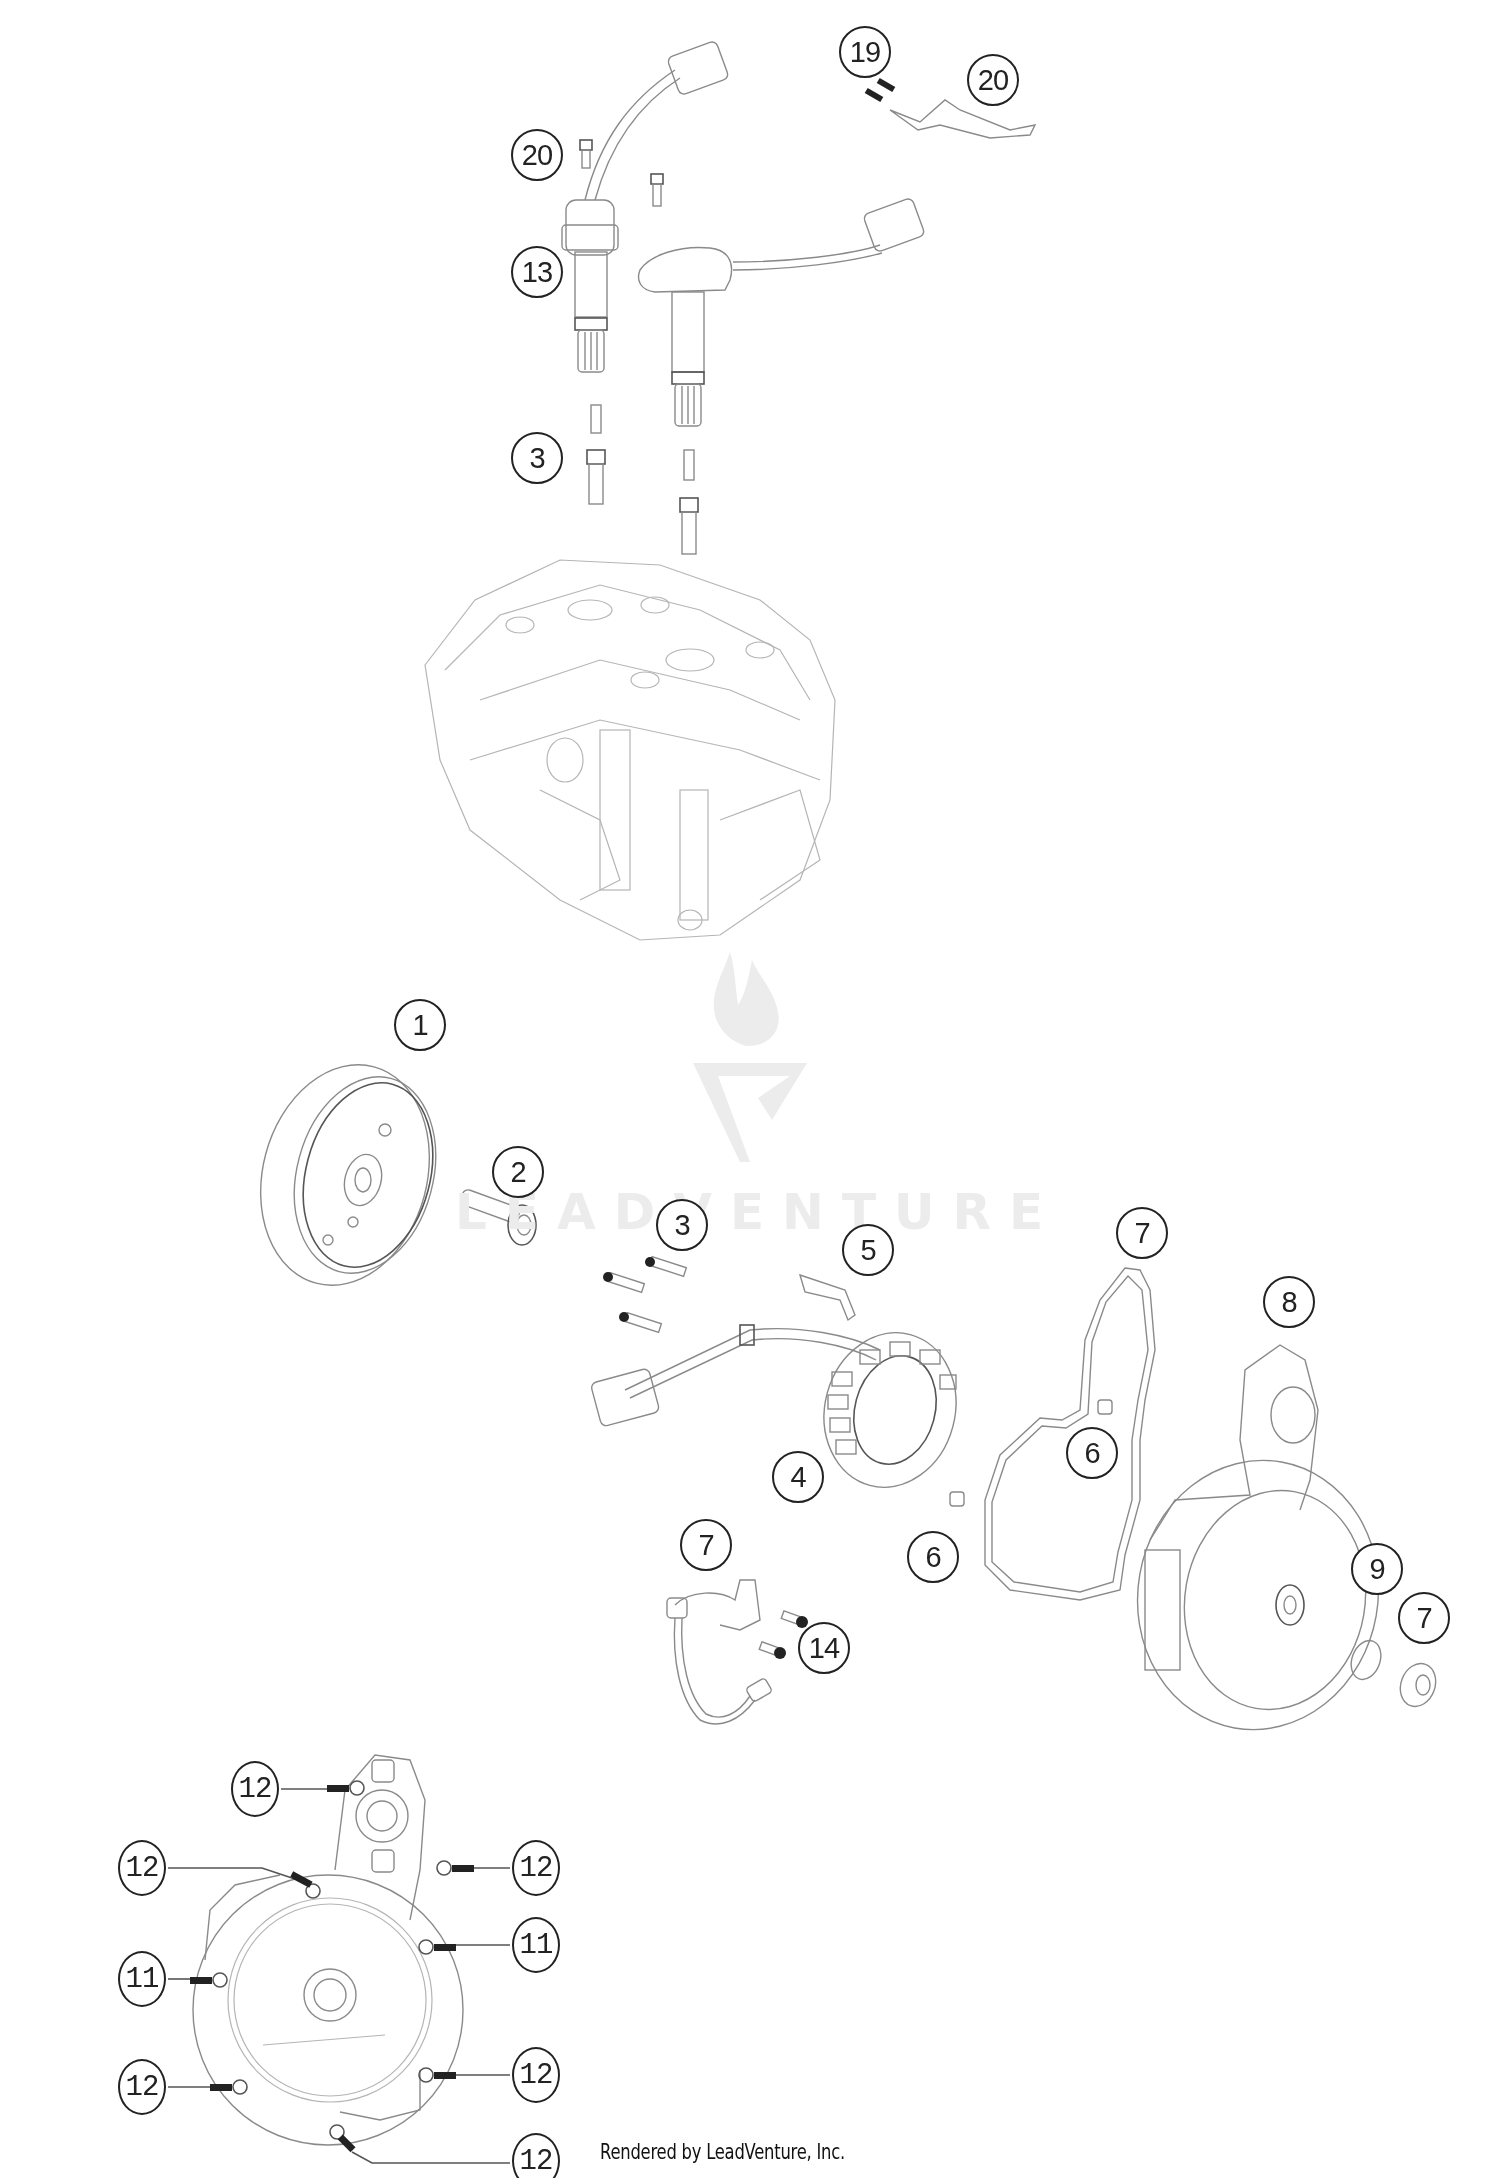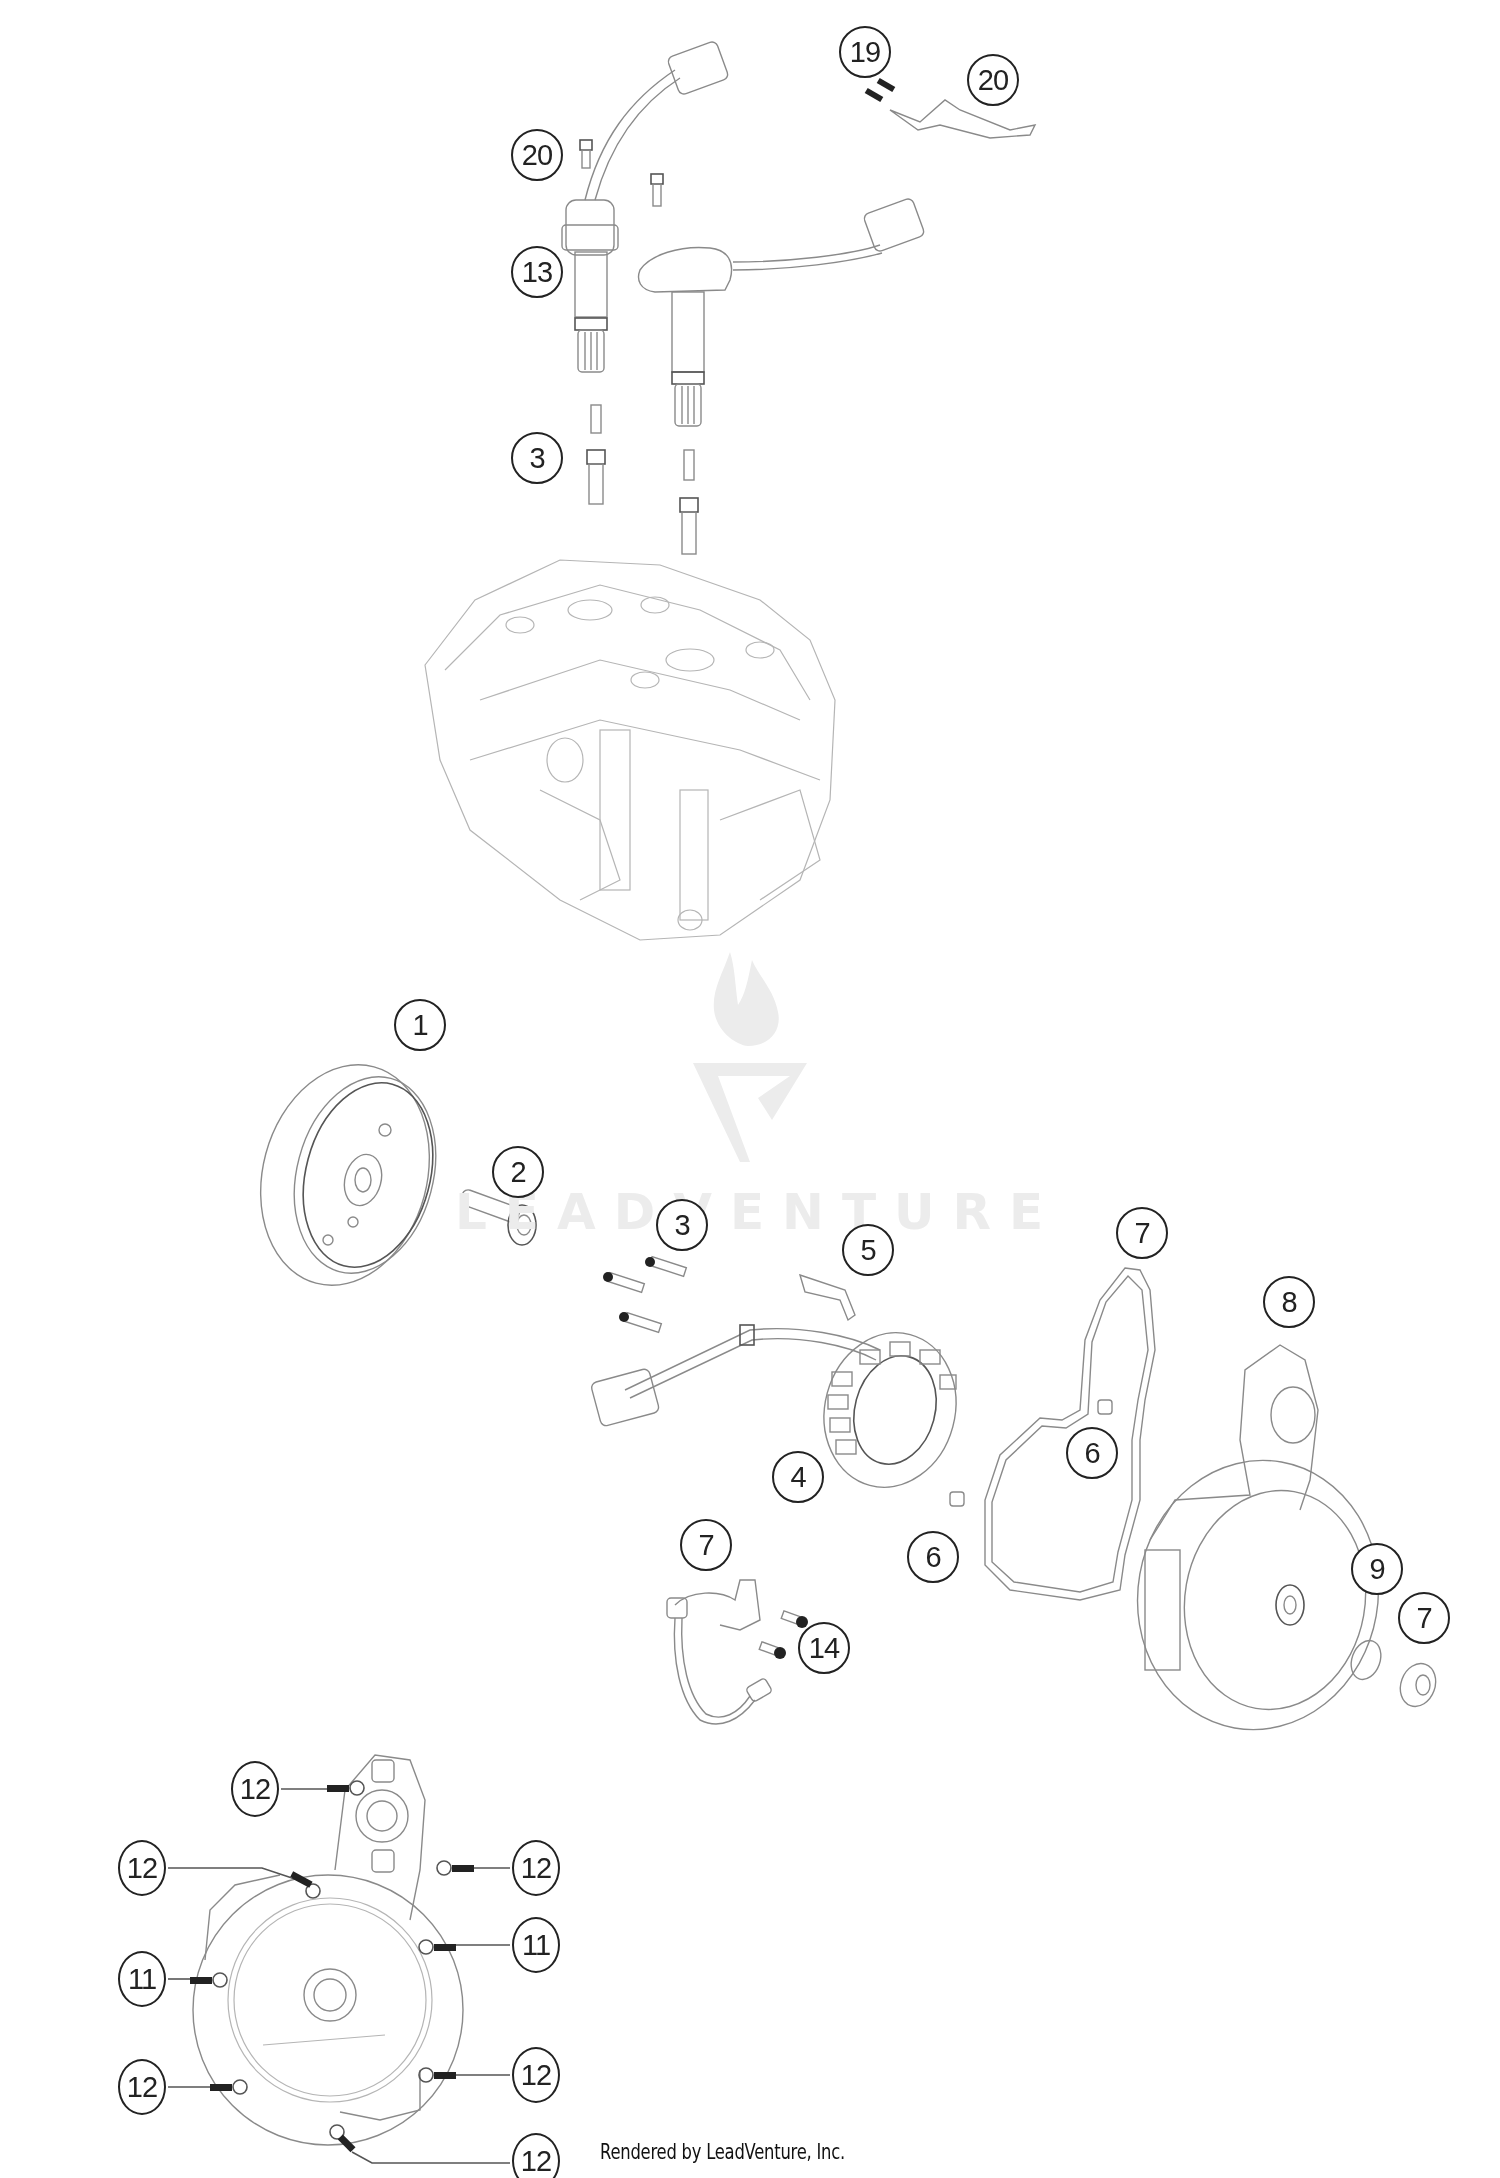--- a/index.html
+++ b/index.html
@@ -4,21 +4,21 @@
 <style>
   html, body { margin:0; padding:0; background:#ffffff; }
   body { width:1500px; height:2178px; position:relative; overflow:hidden;
          font-family:"Liberation Sans", sans-serif; }
   #canvas { position:absolute; left:0; top:0; width:1500px; height:2178px; }
   .callout { position:absolute; width:52px; height:52px; margin:-26px 0 0 -26px;
              border:2px solid #222; border-radius:50%; background:#fff;
              display:flex; align-items:center; justify-content:center;
              font-family:"Liberation Sans", sans-serif; font-size:29px; color:#222;
              box-sizing:border-box; letter-spacing:-1px; cursor:pointer; }
-  .callout.narrow { width:48px; height:56px; margin:-28px 0 0 -24px; border-radius:50% / 50%; }
+  .callout.narrow { width:48px; height:56px; margin:-28px 0 0 -24px; border-radius:50% / 50%;font-family:Liberation Mono, monospace; }
   .footer { position:absolute; left:600px; top:2140px; font-family:"DejaVu Sans", sans-serif;
             font-size:21px; color:#111; transform:scaleX(0.78); transform-origin:left top;
             letter-spacing:-0.3px; white-space:nowrap; }
   .wm-text { position:absolute; left:455px; top:1183px; width:600px; text-align:center;
              font-family:"DejaVu Sans", sans-serif; font-weight:bold; font-size:50px;
              letter-spacing:18px; color:#ececec; white-space:nowrap; }
   svg .ln { fill:none; stroke:#8a8a8a; stroke-width:1.4; }
   svg .lnd { fill:none; stroke:#555; stroke-width:1.6; }
   svg .lnl { fill:none; stroke:#b5b5b5; stroke-width:1.2; }
   svg .bolt { fill:#222; }

